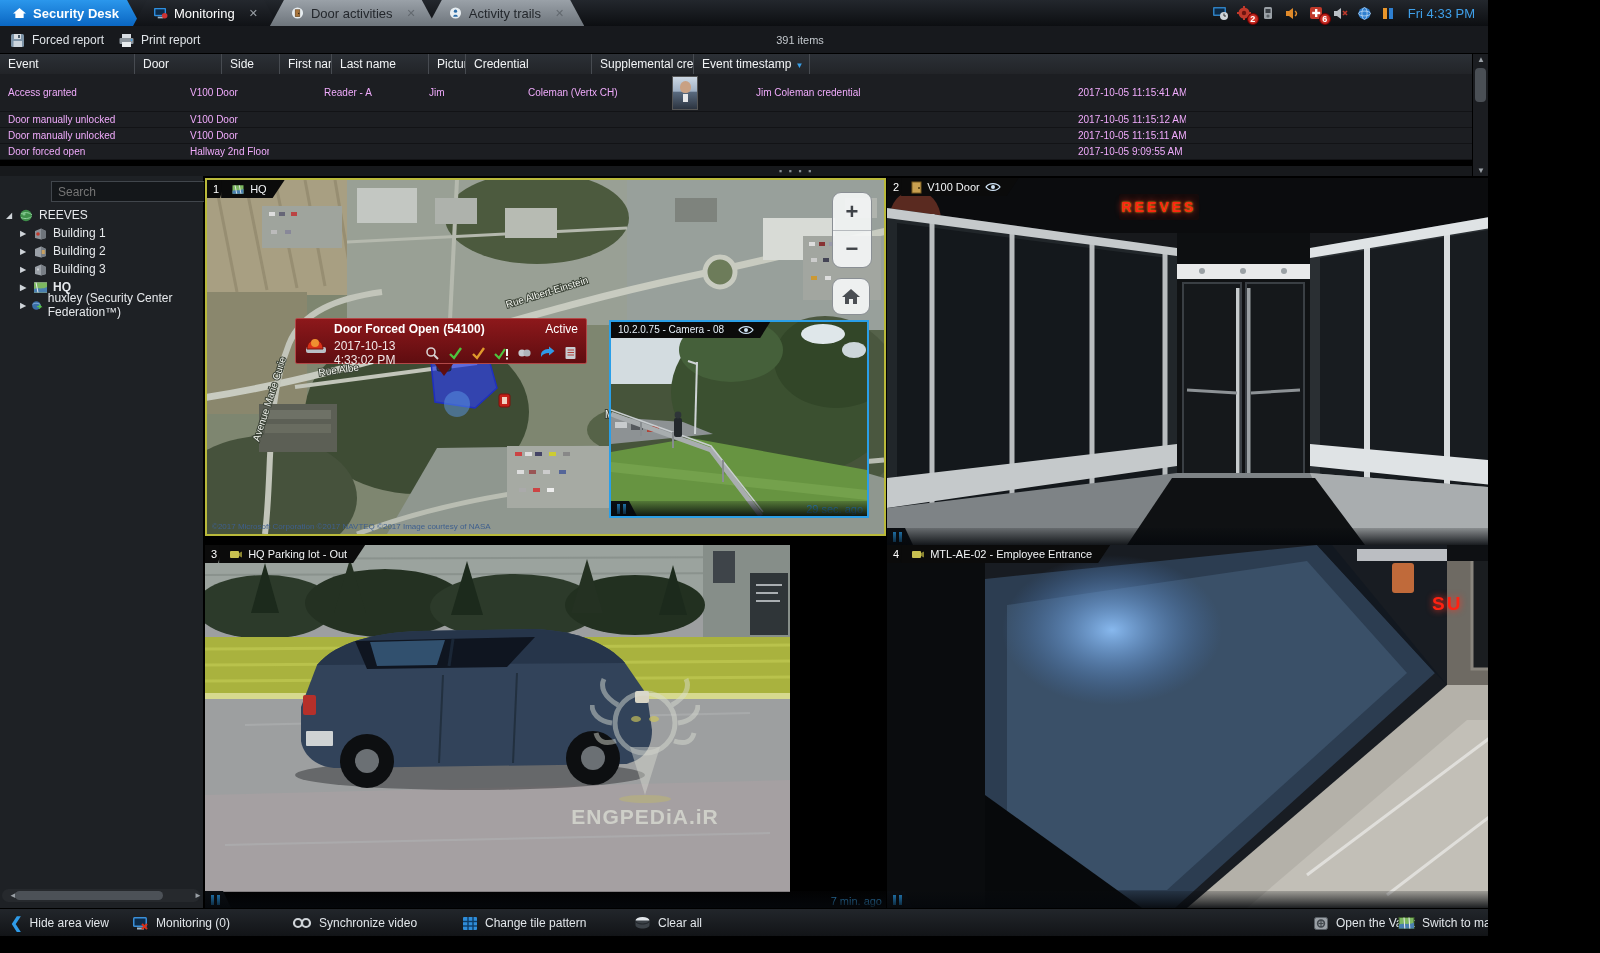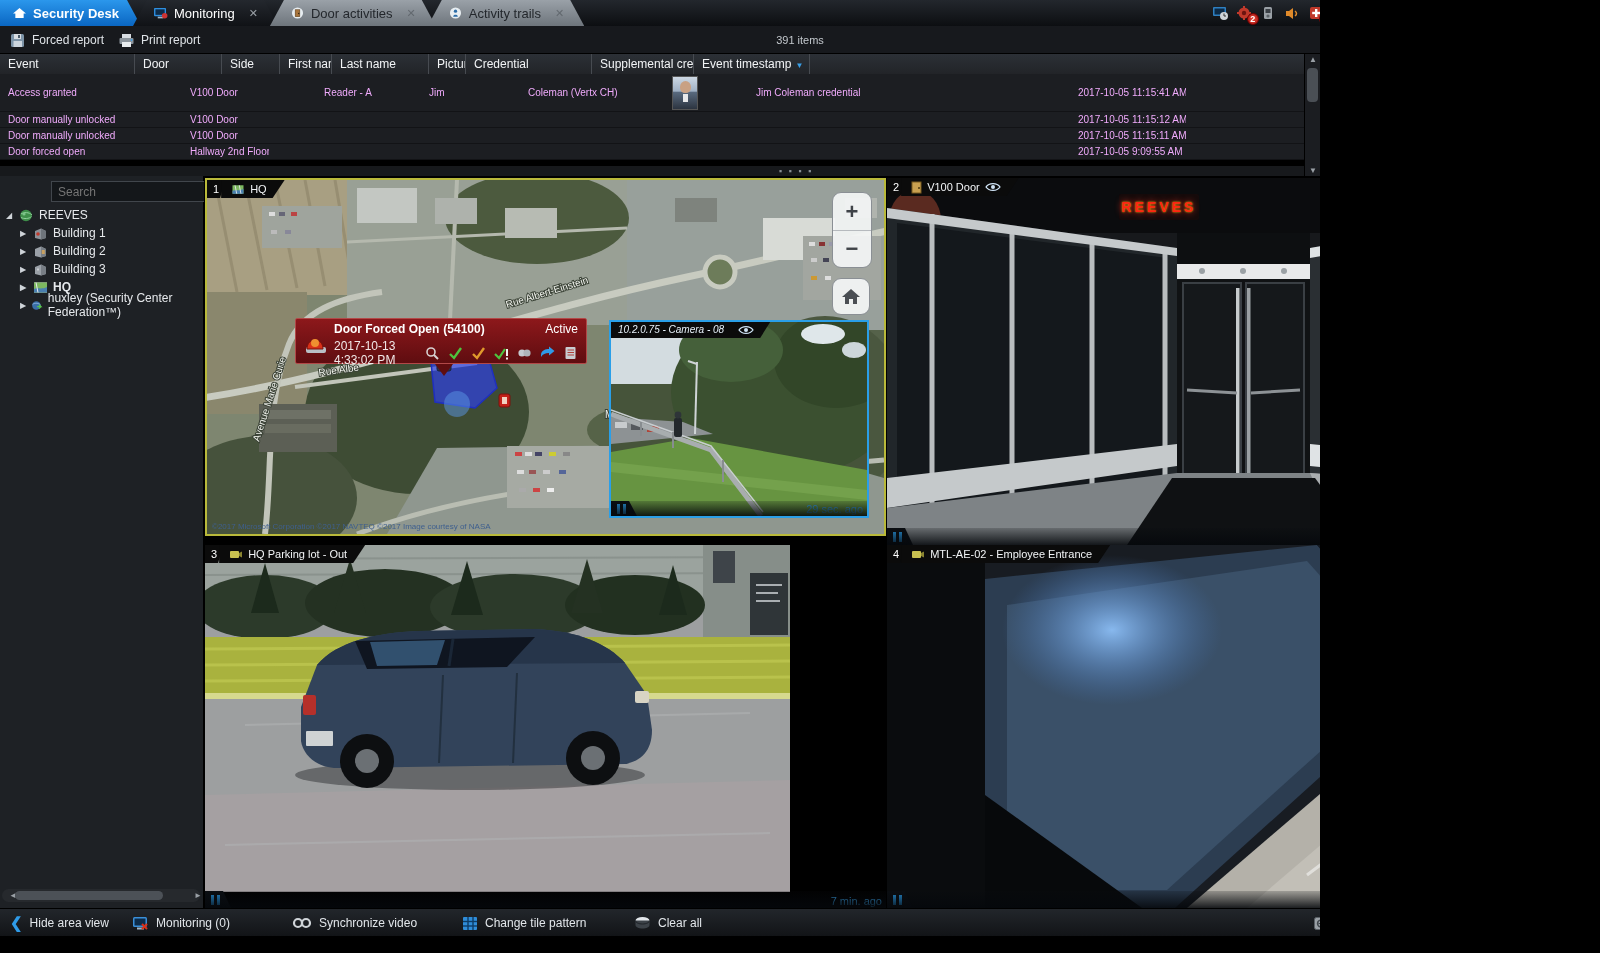--- a/index.html
+++ b/index.html
@@ -1,18 +1,18 @@
 <!DOCTYPE html>
 <html><head>
 <meta charset="utf-8">
 <style>
   * { margin:0; padding:0; box-sizing:border-box; }
   html,body { background:#000; }
   body { font-family:"Liberation Sans", sans-serif; color:#e6e9ec; }
-  #app { position:relative; width:1320px; height:953px; background:#000; overflow:hidden; }
+  #app { position:relative; width:1488px; height:953px; background:#000; overflow:hidden; }
 
   
   #titlebar { position:absolute; left:0; top:0; width:1600px; height:26px;
     background:linear-gradient(#23272d,#0c0e11); display:flex; align-items:stretch; }
   .app-btn { display:flex; align-items:center; gap:6px; padding:0 22px 0 12px; color:#fff;
     font-weight:bold; font-size:13px; background:linear-gradient(#2b97ec,#0a66c2);
     clip-path:polygon(0 0, calc(100% - 14px) 0, 100% 100%, 0 100%); }
   .tab { display:flex; align-items:center; gap:6px; padding:0 20px; margin-left:-8px;
     font-size:13px; clip-path:polygon(14px 0, calc(100% - 14px) 0, 100% 100%, 0 100%); }
   .tab.active { background:linear-gradient(#24282e,#101216); color:#fff; }
@@ -123,21 +123,21 @@
   .ap-status { margin-left:auto; }
   .ap-row2 { display:flex; align-items:center; gap:22px; margin-top:3px; font-size:12px; color:#f2e8e8; }
   .ap-ics { display:flex; align-items:center; gap:8px; margin-left:6px; }
   .ap-ics svg { width:15px; height:14px; }
   #alarm-pointer { position:absolute; left:228px; top:184px; z-index:33; width:0; height:0;
     border-left:9px solid transparent; border-right:9px solid transparent; border-top:12px solid #5f0d10; }
   #cam-overlay { position:absolute; left:402px; top:140px; width:260px; height:198px; z-index:32;
     border:2px solid #2a9fe8; background:#000; }
   #cam-overlay .co-head { position:absolute; left:0; top:0; z-index:5; height:16px; background:#0b0b0b;
     color:#e8f2fb; font-size:10px; line-height:16px; padding:0 16px 0 7px; display:flex; gap:14px; align-items:center;
-    clip-path:polygon(0 0,100% 0,calc(100% - 10px) 100%,0 100%);font-style:italic; }
+    clip-path:polygon(0 0,100% 0,calc(100% - 10px) 100%,0 100%); }
   #cam-overlay .tile-bar { height:15px; }
   #cam-overlay .pause { height:15px; }
   #map-copyright { position:absolute; left:5px; bottom:3px; z-index:31; font-size:8px; color:#3e5f8e; }
 
   
   #sortie { position:absolute; left:232px; top:16px; z-index:20; width:80px; height:26px; background:#150b0b;
     display:flex; align-items:center; justify-content:center; color:#ff2212; font-weight:bold; font-size:14px;
     letter-spacing:3px; text-shadow:0 0 7px #ff3524, 0 0 2px #ff0; border-radius:2px; }
   
   #watermark { position:absolute; left:300px; top:130px; z-index:20; width:280px; text-align:center; opacity:.8; }
@@ -801,20 +801,38 @@
           <circle cx="388" cy="213" r="27" fill="#0d0f11"></circle>
             <circle cx="388" cy="213" r="12" fill="#6b7074"></circle>
           <rect x="98" y="150" width="13" height="20" rx="2" fill="#b5302a"></rect>
           <rect x="101" y="186" width="27" height="15" rx="1" fill="#cfd3d4"></rect>
           <rect x="430" y="146" width="14" height="12" rx="2" fill="#d8d4c4"></rect>
           <line x1="238" y1="130" x2="234" y2="218" stroke="#22303f" stroke-width="2"></line>
           <line x1="312" y1="128" x2="308" y2="218" stroke="#22303f" stroke-width="2"></line>
         </g>
       </svg>
       <div style="position:absolute;left:585px;top:0;width:96px;height:363px;background:#000"></div>
+      <div id="watermark">
+        <svg width="110" height="128" style="margin:0 auto" viewBox="0 0 110 128">
+          <g stroke="rgba(218,221,212,.6)" stroke-width="5" fill="none">
+            <circle cx="55" cy="48" r="30"></circle>
+            <path d="M28,30 C14,22 10,12 14,4"></path>
+              <path d="M22,48 C8,46 2,38 2,30"></path>
+              <path d="M26,66 C14,70 8,66 6,58"></path>
+            <path d="M82,30 C96,22 100,12 96,4"></path>
+              <path d="M88,48 C102,46 108,38 108,30"></path>
+              <path d="M84,66 C96,70 102,66 104,58"></path>
+          </g>
+          <polygon points="40,72 70,72 55,120" fill="rgba(218,221,212,.55)"></polygon>
+          <ellipse cx="46" cy="44" rx="5" ry="3" fill="rgba(210,200,90,.8)"></ellipse>
+          <ellipse cx="64" cy="44" rx="5" ry="3" fill="rgba(210,200,90,.8)"></ellipse>
+          <ellipse cx="55" cy="124" rx="26" ry="4" fill="rgba(200,190,90,.45)"></ellipse>
+        </svg>
+        <div class="wm-text">ENGPEDiA.iR</div>
+      </div>
       <div class="tile-bar"></div>
       <div class="pause">
           <i></i>
           <i></i>
         </div>
       <div class="age">7 min. ago</div>
     </div>
 
     <div class="tile" id="tile4">
       <div class="tile-head">

